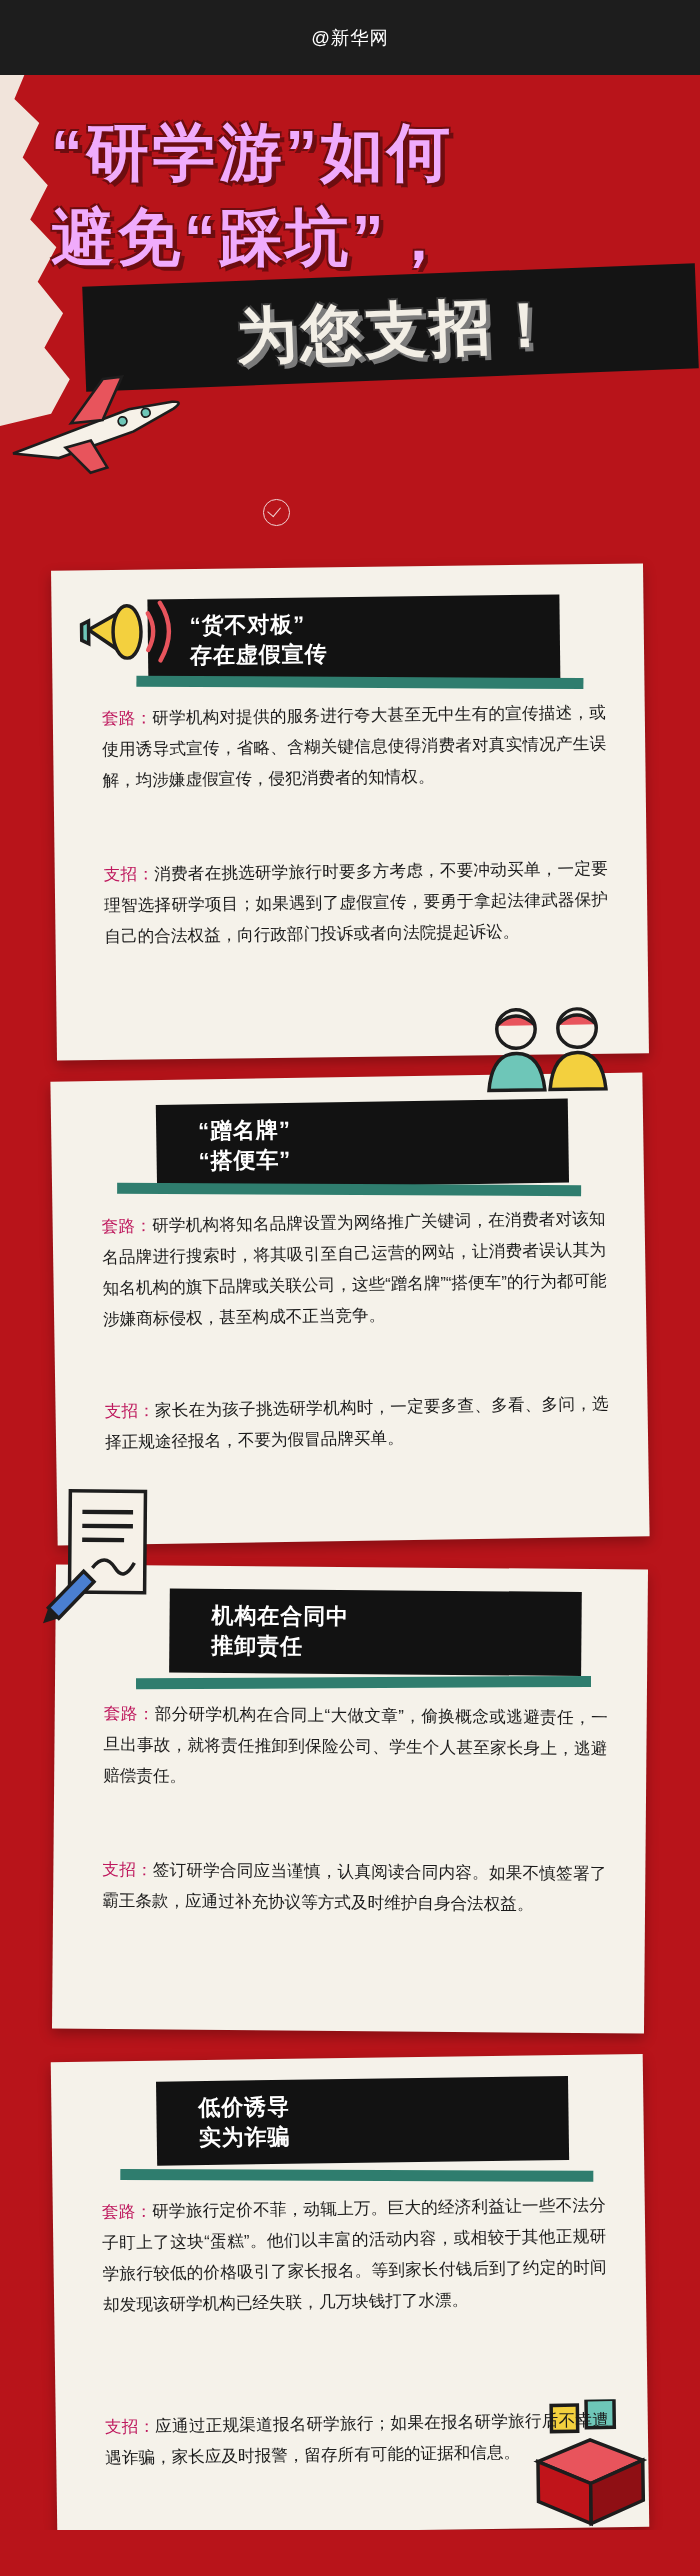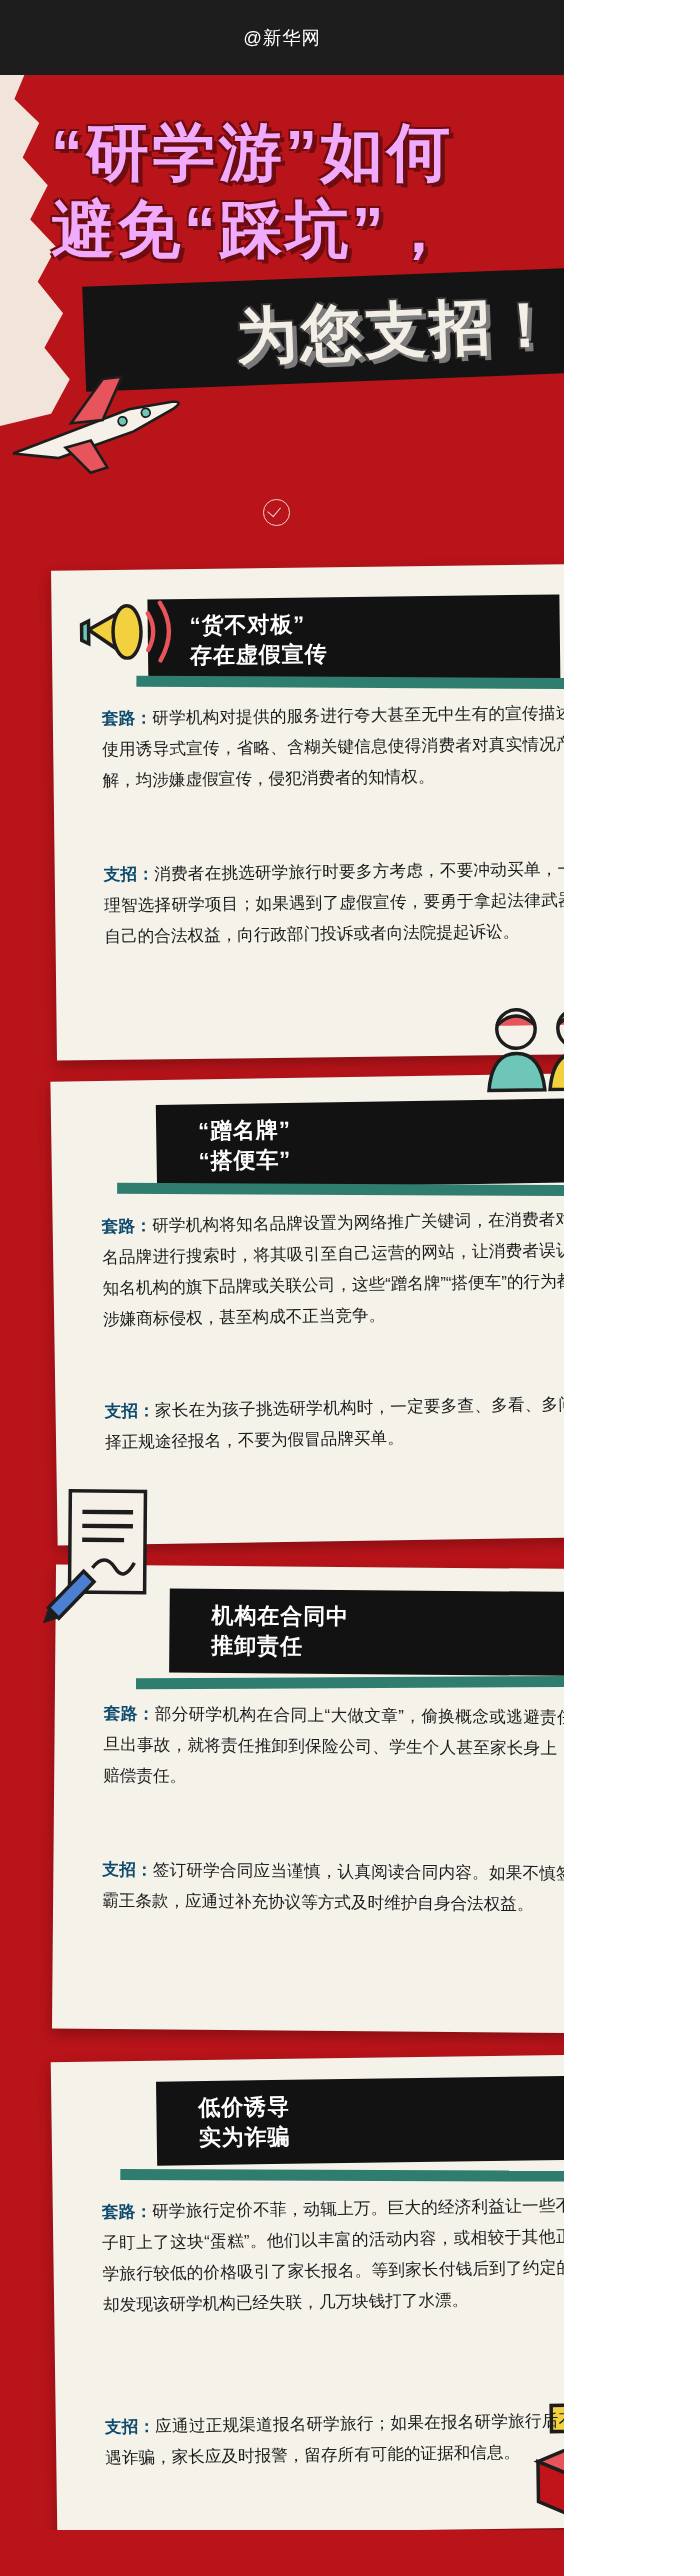--- a/index.html
+++ b/index.html
@@ -5,21 +5,21 @@
   html, body {
     margin: 0;
     padding: 0;
     background: #fff;
   }
   body {
     font-family: "Liberation Sans", "DejaVu Sans", sans-serif;
   }
   #poster {
     position: relative;
-    width: 564px;
+    width: 700px;
     height: 2576px;
     overflow: hidden;
     background: #b8141a;
   }
   
   .top-bar {
     position: absolute;
     top: 0; left: 0; right: 0;
     height: 75px;
     background: #1d1d1d;
@@ -59,21 +59,21 @@
     color: #f0abfc;
     letter-spacing: 3.5px;
     text-shadow:
       4.4px 4.4px 0 #6d0d10,
       -1.8px -1.8px 0 #6d0d10,
       1.8px -1.8px 0 #6d0d10,
       -1.8px 1.8px 0 #6d0d10;
     white-space: nowrap;
   }
   .title-line.l1 { top: 35px; }
-  .title-line.l2 { top: 112px; }
+  .title-line.l2 { top: 120px; }
   .title-black-bar {
     position: absolute;
     left: 84px;
     top: 200px;
     width: 613px;
     height: 105px;
     background: #141414;
     transform: rotate(-2.2deg);
   }
   .title-line.l3 {
@@ -153,22 +153,22 @@
   .body-text {
     position: absolute;
     left: 49px;
     right: 39px;
     font-size: 16.6px;
     line-height: 31px;
     color: #1b1b1b;
     text-align: justify;
   }
   .body-text .tag {
-    color: #0c4a6e;
-    font-weight: bold;
+    color: #be185d;
+    font-weight: normal;
   }
   
   .icon-box {
     position: absolute;
   }
   .bottom-fill {
     position: absolute;
     left: 0; right: 0;
     top: 2530px;
     height: 46px;

